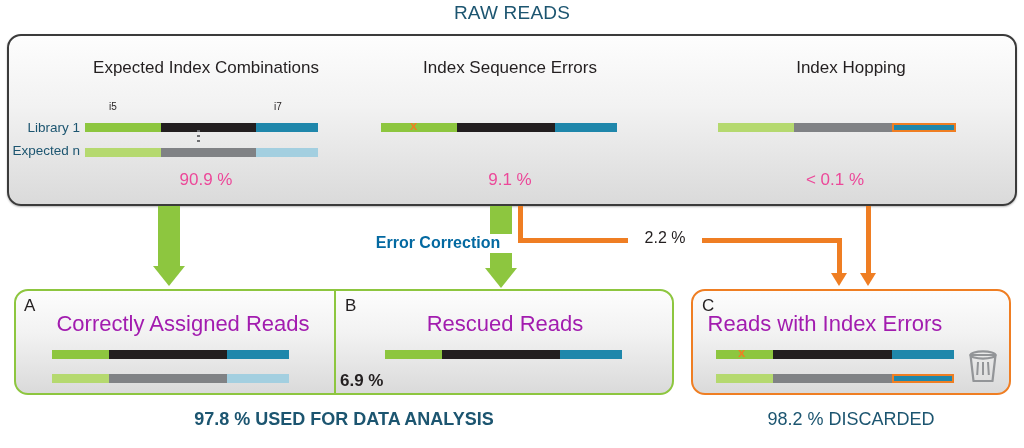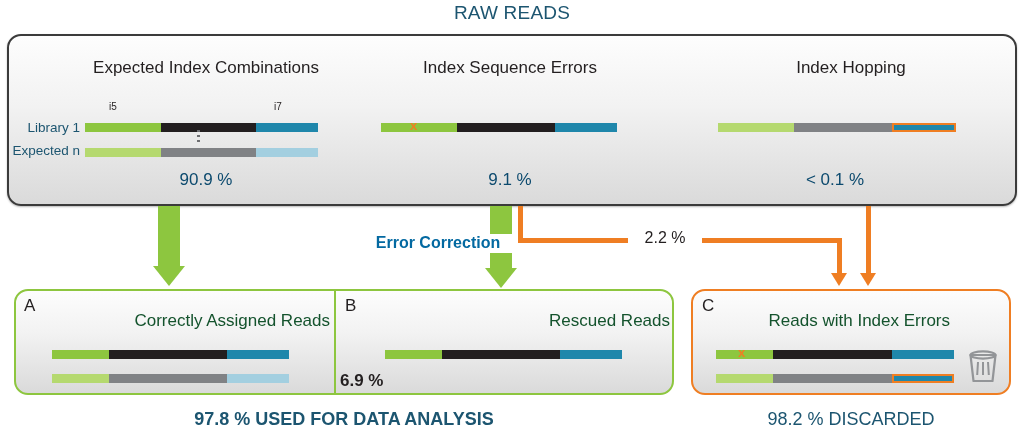--- a/index.html
+++ b/index.html
@@ -74,21 +74,21 @@
   }
   #head-expected { left: 47px;  width: 318px; }
   #head-errors   { left: 365px; width: 290px; }
   #head-hopping  { left: 691px; width: 320px; }
 
   
   .pct {
     top: 170px;
     font-size: 17px;
     text-align: center;
-    color: #0c4a6e;
+    color: #ec4899;
   }
   #pct-expected { left: 47px;  width: 318px; }
   #pct-errors   { left: 365px; width: 290px; }
   #pct-hopping  { left: 675px; width: 320px; }
 
   
   .lib-label {
     font-size: 13.5px;
     color: #1c5570;
     text-align: right;
@@ -179,23 +179,23 @@
   .box-letter {
     font-size: 17px;
     color: #231f20;
   }
   #letter-a { left: 24px;  top: 296px; }
   #letter-b { left: 345px; top: 296px; }
   #letter-c { left: 702px; top: 296px; }
 
   
   .box-head {
-    font-size: 17px;
-    text-align: right;
-    color: #14532d;
+    font-size: 22px;
+    text-align: center;
+    color: #a21caf;
   }
   #head-correct { left: 36px;  top: 311px; width: 294px; }
   #head-rescued { left: 340px; top: 311px; width: 330px; }
   #head-indexerr{ left: 700px; top: 311px; width: 250px; }
 
   #pct-rescued {
     left: 340px; top: 371px;
     width: 330px;
     text-align: left;
     font-size: 17px;

